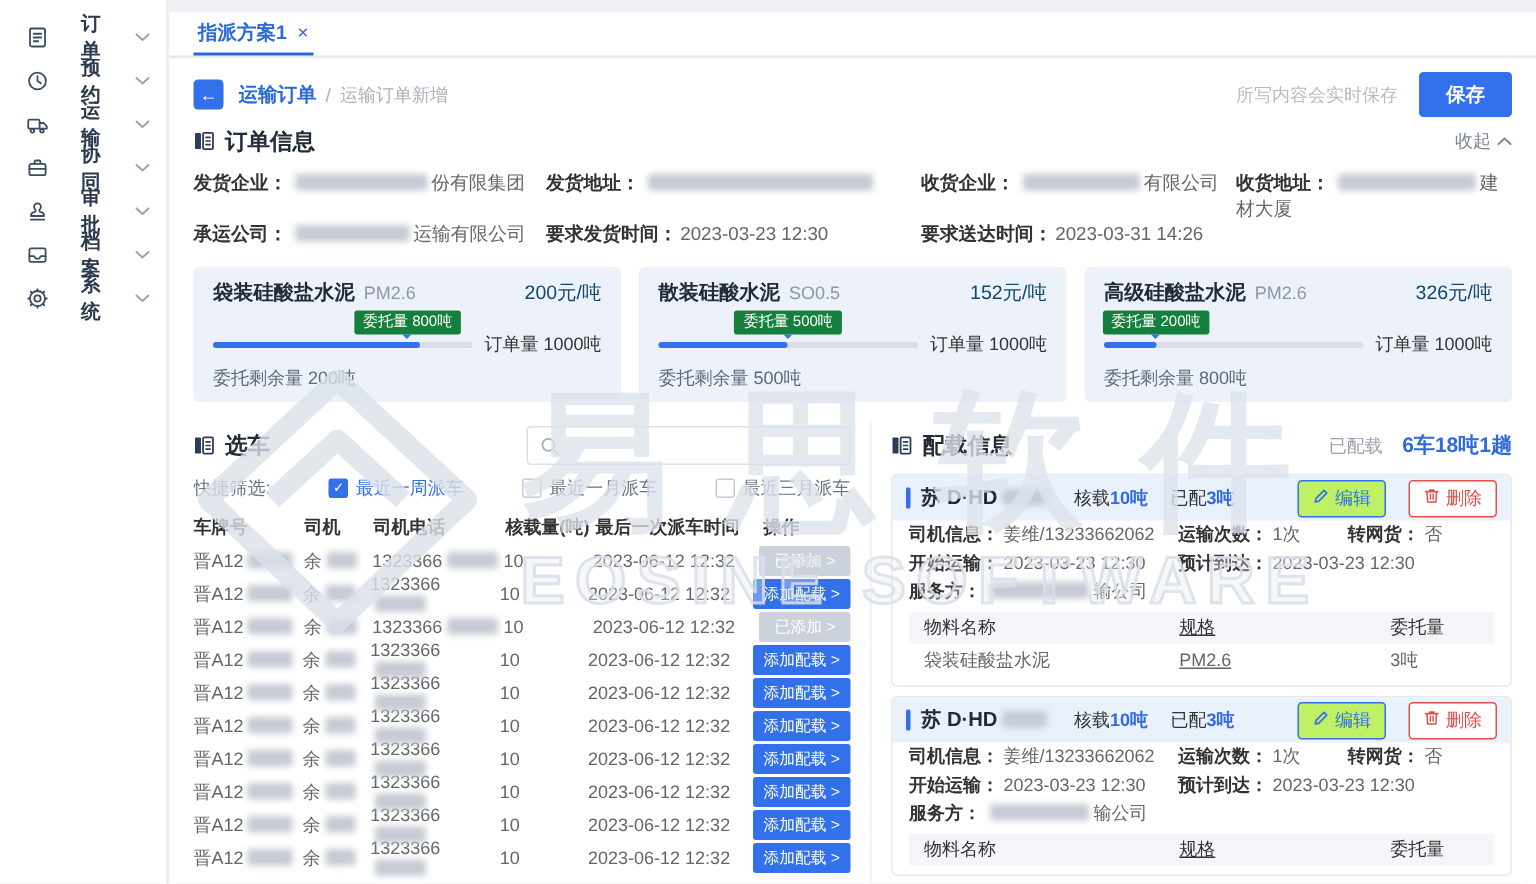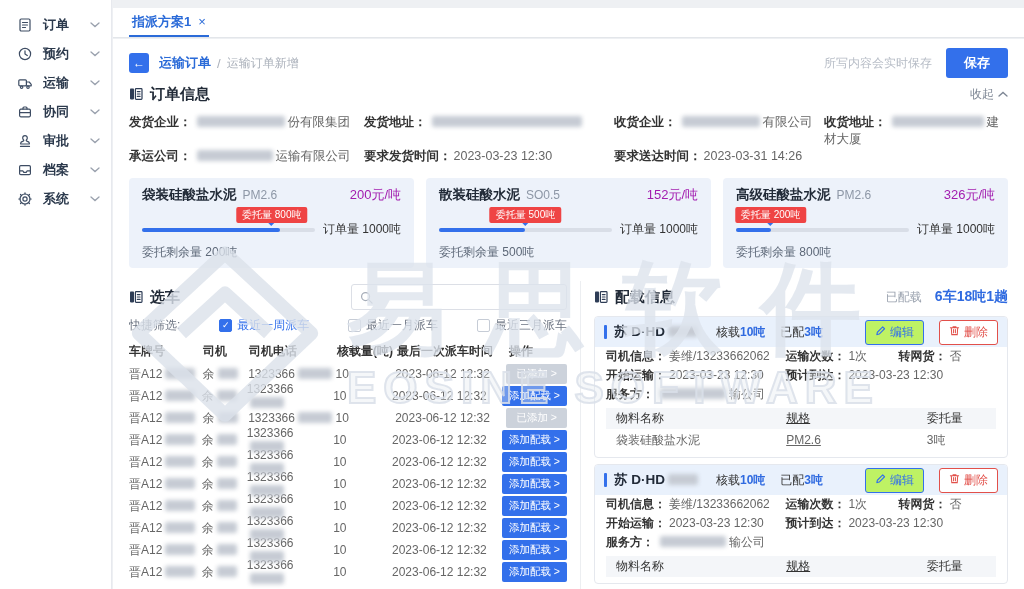--- a/index.html
+++ b/index.html
@@ -3,21 +3,21 @@
 <meta charset="utf-8">
 <style>
 *{box-sizing:border-box;margin:0;padding:0;}
 html,body{width:1024px;height:589px;overflow:hidden;background:#eef0f3;
   font-family:"Liberation Sans","DejaVu Sans",sans-serif;}
 .app{position:relative;width:1024px;height:589px;}
 
 
 .sidebar{position:absolute;left:0;top:0;width:112px;height:100%;background:#fff;
   border-right:1px solid #e7e9ee;z-index:30;padding-top:10px;}
-.side-item{display:flex;align-items:center;height:29px;padding:0 11px 0 17px;gap:10px;cursor:pointer;}
+.side-item{display:flex;align-items:center;height:29px;padding:0 11px 0 17px;gap:21px;cursor:pointer;}
 .side-icon{width:16px;height:16px;display:flex;}
 .side-label{font-size:13px;color:#2c3a4d;font-weight:700;}
 .side-chev{margin-left:auto;display:flex;}
 
 
 .main{position:absolute;left:113px;top:0;right:0;bottom:0;}
 .topstrip{height:8px;background:#eef0f3;}
 .tabbar{height:30px;background:#fff;border-bottom:1px solid #e3e6ea;display:flex;padding-left:16px;}
 .tab{display:flex;align-items:center;gap:7px;color:#2b6bd8;font-size:13px;font-weight:700;
   border-bottom:2px solid #2b6bd8;padding:0 3px;cursor:pointer;}
@@ -49,25 +49,25 @@
 .f-value{color:#666;margin-left:2px;}
 .redact{display:inline-block;height:11px;background:#c6cbd4;border-radius:2px;filter:blur(2px);
   vertical-align:-1px;margin:0 3px;}
 
 
 .products{margin-top:13px;display:flex;gap:12px;flex:none;}
 .pcard{flex:1;background:#edf2fa;border-radius:4px;padding:8px 13px 7px;}
 .pline1{display:flex;align-items:baseline;gap:6px;}
 .pname{font-size:13.5px;font-weight:700;color:#222b38;}
 .pspec{font-size:12px;color:#8d97a6;}
-.pprice{margin-left:auto;font-size:13px;color:#a21caf;}
+.pprice{margin-left:auto;font-size:13px;color:#0c4a6e;}
 .prow{display:flex;align-items:center;gap:8px;margin-top:17px;}
 .ptrack{flex:1;height:4px;background:#d9dee7;border-radius:2px;position:relative;}
 .pfill{position:absolute;left:0;top:0;height:4px;background:#3370eb;border-radius:2px;}
-.pbadge{position:absolute;bottom:9px;transform:translateX(-50%);background:#ef4444;color:#fff;
+.pbadge{position:absolute;bottom:9px;transform:translateX(-50%);background:#15803d;color:#fff;
   font-size:10px;line-height:1;padding:3px 6px;border-radius:2px;white-space:nowrap;}
 .pbadge:after{content:"";position:absolute;left:50%;bottom:-3px;transform:translateX(-50%);
   border:3px solid transparent;border-top-color:#3370eb;border-bottom:none;}
 .porder{font-size:12px;color:#333;white-space:nowrap;}
 .premain{margin-top:6px;font-size:12px;color:#5d6878;}
 
 
 .split{margin-top:13px;display:flex;flex:1;min-height:0;}
 .left-pane{width:452px;border-right:1px solid #eceef1;padding-right:13px;overflow:hidden;}
 .right-pane{flex:1;padding-left:13px;overflow:hidden;}

